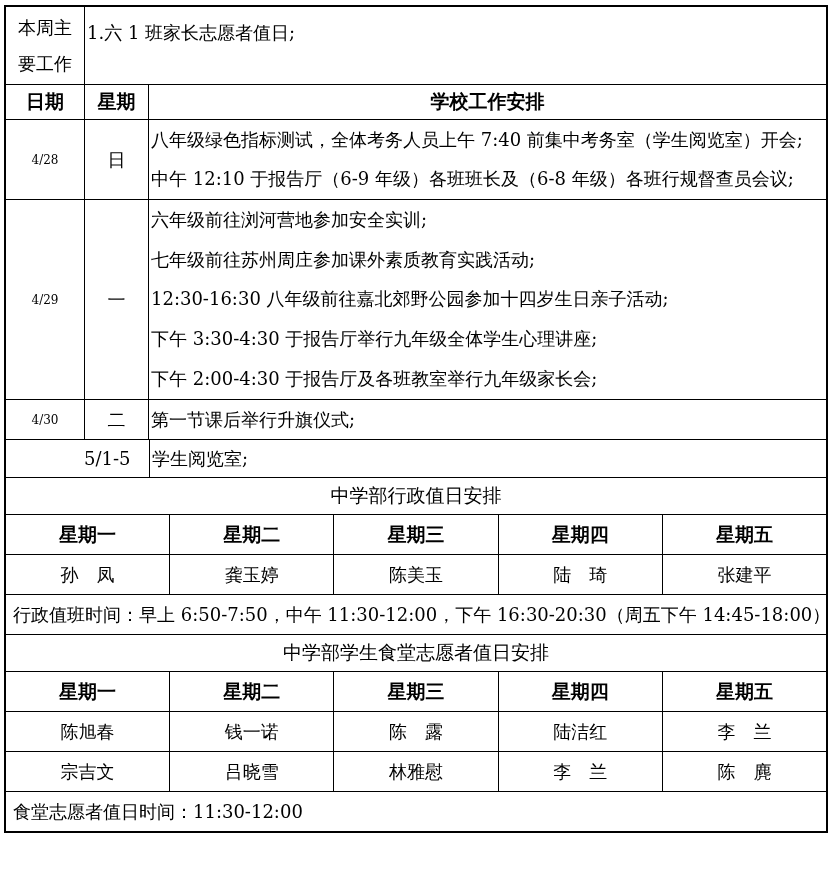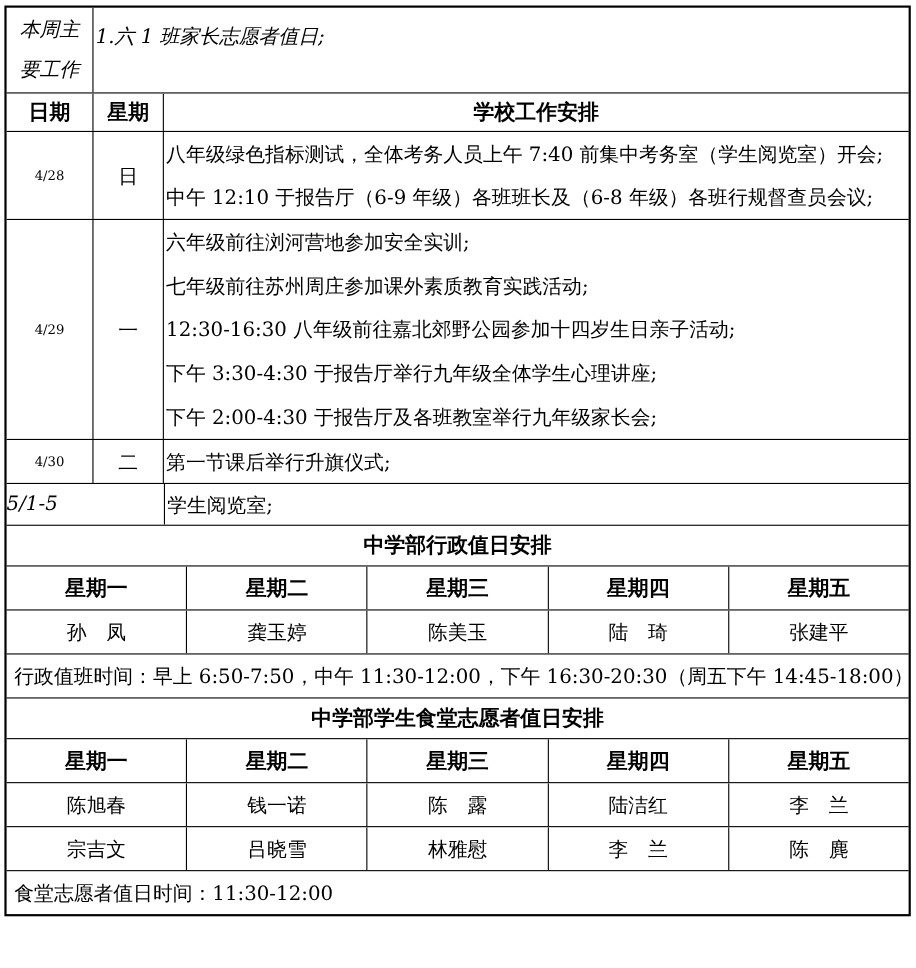--- a/index.html
+++ b/index.html
@@ -6,48 +6,48 @@
   body{width:833px;height:880px;overflow:hidden;color:#000;}
   .sheet{
     width:824px;
     margin:5px 0 0 4px;
     border:2px solid #000;
     box-sizing:border-box;
     font-family:"DejaVu Serif","Liberation Serif",serif;
     background:#fff;
   }
   .row{display:flex;border-top:1px solid #000;box-sizing:border-box;overflow:hidden;}
-  .sheet .row:first-child{border-top:0;font-style:italic;}
+  .sheet .row:first-child{border-top:0;}
   .cell{border-left:1px solid #000;box-sizing:border-box;min-width:0;overflow:hidden;}
   .row .cell:first-child{border-left:0;}
 
   .c-label{width:78px;display:flex;align-items:center;justify-content:center;
            text-align:center;font-size:18px;padding:0 9px;line-height:36px;}
   .c-date{width:78px;display:flex;align-items:center;justify-content:center;font-size:12px;}
   .c-week{width:64px;display:flex;align-items:center;justify-content:center;font-size:18px;}
   .c-merge{width:143px;display:flex;align-items:center;justify-content:flex-start;
-           font-size:18px;font-style:italic;}
+           padding-left:78px;font-size:18px;}
   .c-body{flex:1;display:flex;flex-direction:column;justify-content:center;padding:0 2px;}
   .c-body .line{height:40px;display:flex;align-items:center;font-size:18px;white-space:nowrap;}
   .top-body{justify-content:flex-start;padding-top:6px;}
   .th{font-weight:bold;font-size:19px;}
   .head-center{flex:1;display:flex;align-items:center;justify-content:center;}
 
   .r-top{height:77px;}
   .r-head{height:35px;}
   .r-428{height:80px;}
   .r-429{height:200px;}
   .r-430{height:40px;}
   .r-holiday{height:38px;}
   .r-title{height:37px;}
   .r-40{height:40px;}
   .r-note{height:40px;}
 
   .title-cell{flex:1;display:flex;align-items:center;justify-content:center;
-              font-weight:bold;font-size:19px;}
+              font-weight:normal;font-size:19px;}
   .c5{flex:1;display:flex;align-items:center;justify-content:center;font-size:18px;}
   .c5.th{font-size:19px;}
   .note-cell{flex:1;display:flex;align-items:center;padding-left:7px;font-size:18px;white-space:nowrap;}
 </style>
 </head>
 <body>
 
 <div class="sheet">
 
   <div class="row r-top">

